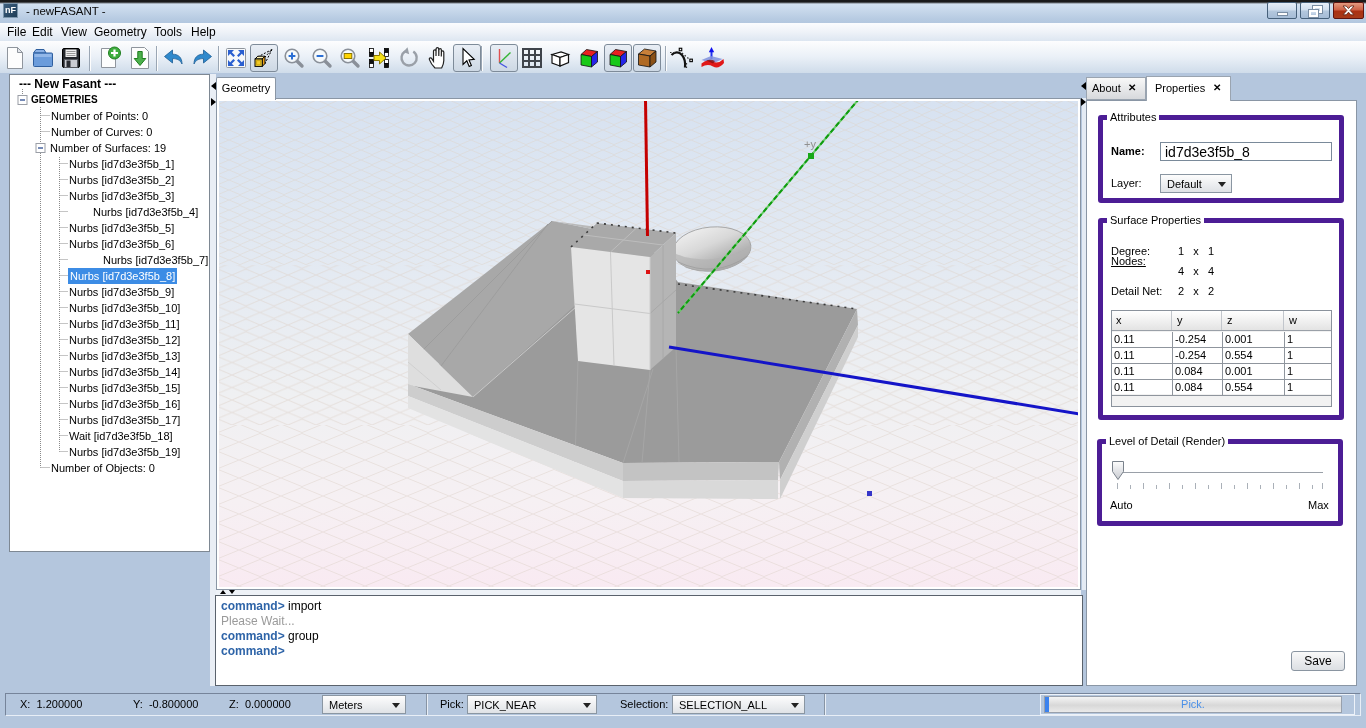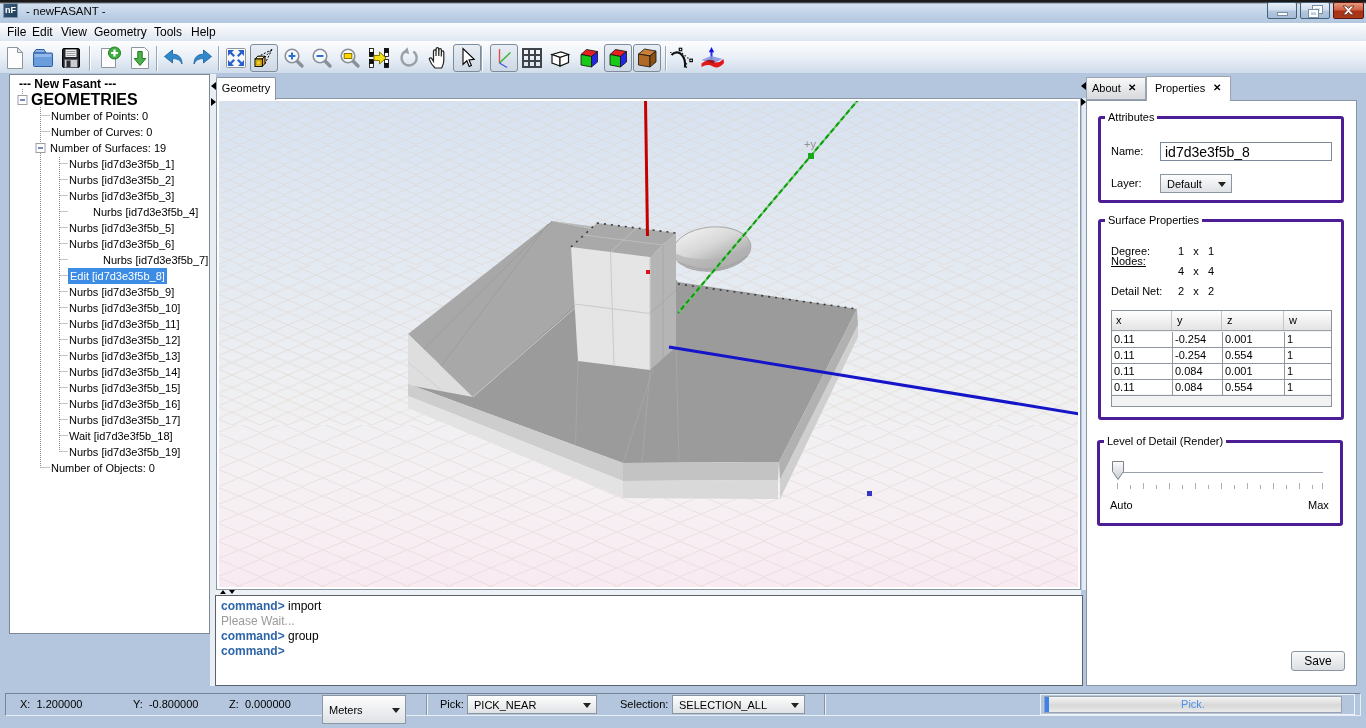--- a/index.html
+++ b/index.html
@@ -6,21 +6,21 @@
 html,body { width:1366px; height:728px; overflow:hidden; }
 body { position:relative; font-family:"Liberation Sans",sans-serif; background:#b4c6dd; }
 .ab { position:absolute; }
 .sep { position:absolute; top:5px; width:2px; height:25px;
   border-left:1px solid #9aa6b4; border-right:1px solid #fdfdfd; }
 .ti { position:absolute; top:5px; width:24px; height:24px; }
 .press { position:absolute; top:3px; width:28px; height:28px; border:1px solid #7e8b99;
   border-radius:3px; background:linear-gradient(180deg,#e9eef5,#cdd8e4); }
 .trow { position:absolute; height:16px; line-height:16px; font-size:11px; color:#000; white-space:pre; }
 .rl { position:absolute; font-size:11px; color:#000; white-space:pre; }
-fieldset { position:absolute; border:3px solid #4c1d95; border-radius:3px; }
+fieldset { position:absolute; border:5px solid #4c1d95; border-radius:3px; }
 legend { font-size:11px; color:#000; margin-left:4px; padding:0 3px; }
 .combo { position:absolute; border:1px solid #8a96a2; background:linear-gradient(180deg,#fdfdfd,#dfe2e6);
   font-size:11px; color:#000; }
 .combo .ct { position:absolute; left:6px; top:50%; transform:translateY(-50%); }
 .combo .ca { position:absolute; right:5px; top:50%; margin-top:-2px; width:0; height:0;
   border-left:4px solid transparent; border-right:4px solid transparent; border-top:5px solid #222; }
 </style>
 </head>
 <body>
 
@@ -233,21 +233,21 @@
 
   <svg class="ti" style="left:701px" viewBox="0 0 24 24">
     <path d="M10.5 13 L10.5 4" stroke="#2233ee" stroke-width="2" fill="none"></path>
     <path d="M10.5 1 L7.8 6.2 L13.2 6.2 Z" fill="#1111ee"></path>
     <polygon points="0.5,14 10,10 21.5,13 12,17.5" fill="#8090dd" opacity="0.85"></polygon>
     <path d="M0.5 17.5 q 5.5 -5 11 -2 q 5.5 3 11 -2.5 l 0.5 4 q -5.5 6.5 -11 3.5 q -5.5 -3 -11.5 0.5 z" fill="#e01818"></path>
     <path d="M5 14.5 q 5 -1.5 9 0.5 l -2 2.5 q -4 -2 -7 -3 z" fill="#8a0e0e" opacity="0.8"></path>
   </svg>
 </div>
 
-<div class="ab" style="left:9px;top:74px;width:201px;height:560px;background:#fff;border:1px solid #7e8893;overflow:hidden;" id="tree">
+<div class="ab" style="left:9px;top:74px;width:201px;height:478px;background:#fff;border:1px solid #7e8893;overflow:hidden;" id="tree">
   <svg width="199" height="610" style="position:absolute;left:0;top:0">
     <g stroke="#8a8a8a" stroke-width="1" stroke-dasharray="1,1">
       <line x1="12.5" y1="14" x2="12.5" y2="20"></line>
       <line x1="30.5" y1="32" x2="30.5" y2="392.5"></line>
       <line x1="30.5" y1="40.5" x2="40" y2="40.5"></line>
       <line x1="30.5" y1="56.5" x2="40" y2="56.5"></line>
       <line x1="30.5" y1="392.5" x2="40" y2="392.5"></line>
       <line x1="49.5" y1="82" x2="49.5" y2="376.5"></line>
       <line x1="49.5" y1="88.5" x2="58" y2="88.5"></line>
       <line x1="49.5" y1="104.5" x2="58" y2="104.5"></line>
@@ -270,32 +270,32 @@
       <line x1="49.5" y1="376.5" x2="58" y2="376.5"></line>
     </g>
     <g>
       <rect x="8" y="20.5" width="9" height="9" fill="#fff" stroke="#9a9ea6"></rect>
       <line x1="10" y1="25" x2="15" y2="25" stroke="#3b5998" stroke-width="1.4"></line>
       <rect x="26" y="68.5" width="9" height="9" fill="#fff" stroke="#9a9ea6"></rect>
       <line x1="28" y1="73" x2="33" y2="73" stroke="#3b5998" stroke-width="1.4"></line>
     </g>
   </svg>
   <div class="trow" style="left:9px;top:1px;font-weight:bold;font-size:12px;">--- New Fasant ---</div>
-  <div class="trow" style="left:21px;top:17px;font-weight:bold;font-size:16px;">GEOMETRIES</div>
+  <div class="trow" style="left:21px;top:17px;font-weight:bold;font-size:10px;">GEOMETRIES</div>
   <div class="trow" style="left:41px;top:33px;">Number of Points: 0</div>
   <div class="trow" style="left:41px;top:49px;">Number of Curves: 0</div>
   <div class="trow" style="left:40px;top:65px;">Number of Surfaces: 19</div>
   <div class="trow" style="left:59px;top:81px;">Nurbs [id7d3e3f5b_1]</div>
   <div class="trow" style="left:59px;top:97px;">Nurbs [id7d3e3f5b_2]</div>
   <div class="trow" style="left:59px;top:113px;">Nurbs [id7d3e3f5b_3]</div>
   <div class="trow" style="left:59px;top:129px;margin-left:24px;">Nurbs [id7d3e3f5b_4]</div>
   <div class="trow" style="left:59px;top:145px;">Nurbs [id7d3e3f5b_5]</div>
   <div class="trow" style="left:59px;top:161px;">Nurbs [id7d3e3f5b_6]</div>
   <div class="trow" style="left:59px;top:177px;padding-left:34px;">Nurbs [id7d3e3f5b_7]</div>
-  <div class="trow" style="left:58px;top:193px;background:#3c8ce5;color:#fff;padding:0 2px;">Edit [id7d3e3f5b_8]</div>
+  <div class="trow" style="left:58px;top:193px;background:#3c8ce5;color:#fff;padding:0 2px;">Nurbs [id7d3e3f5b_8]</div>
   <div class="trow" style="left:59px;top:209px;">Nurbs [id7d3e3f5b_9]</div>
   <div class="trow" style="left:59px;top:225px;">Nurbs [id7d3e3f5b_10]</div>
   <div class="trow" style="left:59px;top:241px;">Nurbs [id7d3e3f5b_11]</div>
   <div class="trow" style="left:59px;top:257px;">Nurbs [id7d3e3f5b_12]</div>
   <div class="trow" style="left:59px;top:273px;">Nurbs [id7d3e3f5b_13]</div>
   <div class="trow" style="left:59px;top:289px;">Nurbs [id7d3e3f5b_14]</div>
   <div class="trow" style="left:59px;top:305px;">Nurbs [id7d3e3f5b_15]</div>
   <div class="trow" style="left:59px;top:321px;">Nurbs [id7d3e3f5b_16]</div>
   <div class="trow" style="left:59px;top:337px;">Nurbs [id7d3e3f5b_17]</div>
   <div class="trow" style="left:59px;top:353px;">Wait [id7d3e3f5b_18]</div>
@@ -432,21 +432,21 @@
 </div>
 <div class="ab" style="left:1146px;top:76px;width:85px;height:25px;background:#fff;
   border:1px solid #9aa4b0;border-bottom:none;font-size:11px;">
   <span class="ab" style="left:8px;top:5px;">Properties</span>
   <span class="ab" style="left:66px;top:5px;font-weight:bold;font-size:10px;">✕</span>
 </div>
 <div id="rightpanel">
   <fieldset style="left:1098px;top:111px;width:246px;height:92px;">
     <legend>Attributes</legend>
   </fieldset>
-  <div class="rl" style="left:1111px;top:145px;">Name:</div>
+  <div class="rl" style="left:1111px;top:145px;font-weight:bold;">Name:</div>
   <div class="ab" style="left:1160px;top:142px;width:172px;height:19px;border:1px solid #7a8a9a;background:#fff;
     font-size:14px;line-height:18px;padding-left:4px;">id7d3e3f5b_8</div>
   <div class="rl" style="left:1111px;top:177px;">Layer:</div>
   <div class="combo" style="left:1160px;top:174px;width:72px;height:19px;">
     <span class="ct">Default</span>
       <span class="ca"></span>
   </div>
 
   <fieldset style="left:1098px;top:214px;width:246px;height:206px;">
     <legend>Surface Properties</legend>
@@ -533,21 +533,21 @@
 
   <div class="ab" style="left:1291px;top:651px;width:54px;height:20px;border:1px solid #8a95a1;border-radius:3px;
     background:linear-gradient(180deg,#f9f9f9,#dcdfe3);font-size:12px;text-align:center;line-height:18px;">Save</div>
 </div>
 
 <div class="ab" style="left:5px;top:693px;width:1356px;height:23px;border:1px solid #76849a;border-bottom-color:#e8eef6;border-right-color:#e8eef6;"></div>
 <div id="statusbar" style="font-size:11px;">
   <div class="ab" style="left:20px;top:698px;">X:&nbsp; 1.200000</div>
   <div class="ab" style="left:124px;top:698px;margin-left:9px;">Y:&nbsp; -0.800000</div>
   <div class="ab" style="left:229px;top:698px;">Z:&nbsp; 0.000000</div>
-  <div class="combo" style="left:322px;top:695px;width:84px;height:29px;">
+  <div class="combo" style="left:322px;top:695px;width:84px;height:19px;">
     <span class="ct">Meters</span>
       <span class="ca"></span>
   </div>
   <div class="ab" style="left:426px;top:694px;width:2px;height:21px;border-left:1px solid #8794a4;border-right:1px solid #e8eef6;"></div>
   <div class="ab" style="left:440px;top:698px;">Pick:</div>
   <div class="combo" style="left:467px;top:695px;width:130px;height:19px;">
     <span class="ct">PICK_NEAR</span>
       <span class="ca"></span>
   </div>
   <div class="ab" style="left:620px;top:698px;">Selection:</div>

